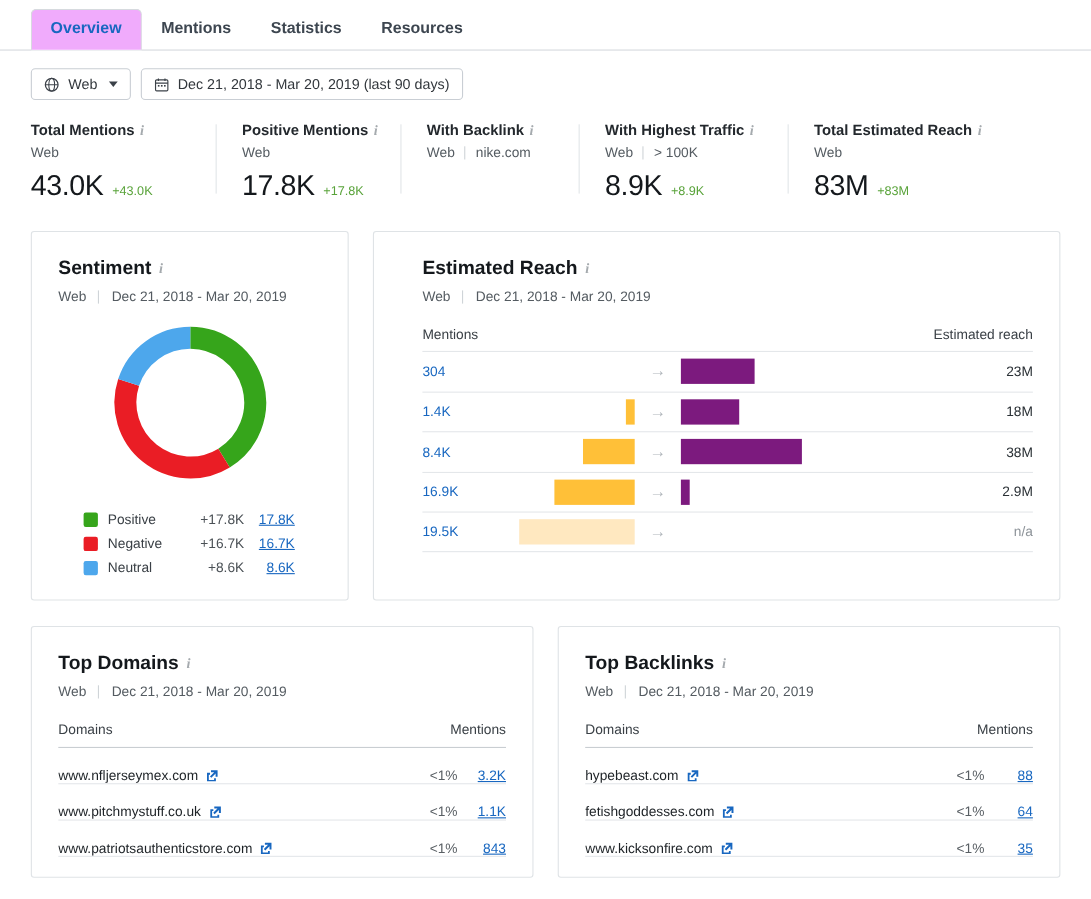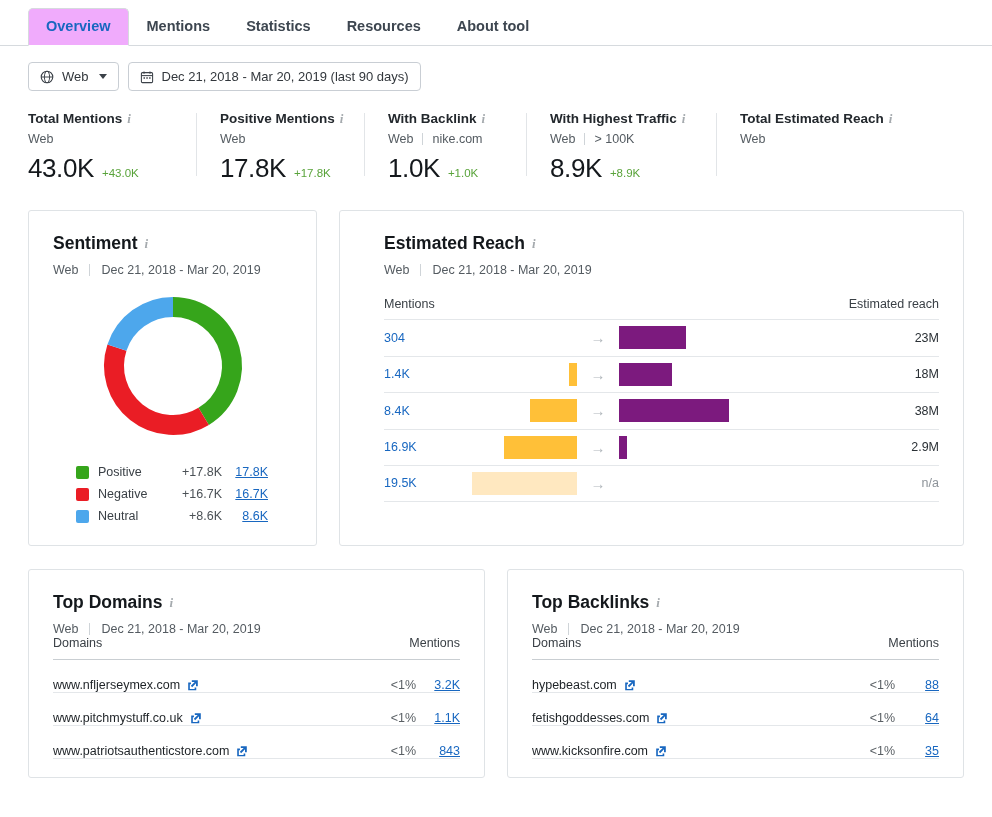--- a/index.html
+++ b/index.html
@@ -266,20 +266,21 @@
     flex: none;
     text-align: right;
     color: #2a3035;
   }
   .reach-val.na { color: #8d9399; }
 
   
   .dom-card { flex: 1; min-width: 0; }
   .dom-head {
     display: flex;
+    margin-top: 20px;
     font-size: 12.5px;
     color: #3a4046;
     padding-bottom: 9px;
     border-bottom: 1px solid #c9ced2;
   }
   .dom-head .h-left { flex: 1; }
   .dom-row {
     display: flex;
     align-items: flex-end;
     height: 33px;
@@ -313,21 +314,20 @@
   }
 </style>
 </head>
 <body>
 
 <div class="tabbar">
   <div class="tab active">Overview</div>
   <div class="tab">Mentions</div>
   <div class="tab">Statistics</div>
   <div class="tab">Resources</div>
-  <div class="tab">About tool</div>
 </div>
 
 <div class="filterbar">
   <div class="pill">
     <span class="glyph">
       <svg width="14" height="14" viewBox="0 0 16 16">
         <circle cx="8" cy="8" r="6.6" fill="none" stroke="#3b4148" stroke-width="1.3"></circle>
         <ellipse cx="8" cy="8" rx="3" ry="6.6" fill="none" stroke="#3b4148" stroke-width="1.1"></ellipse>
         <path d="M1.6 8h12.8" stroke="#3b4148" stroke-width="1.1" fill="none"></path>
       </svg>
@@ -384,24 +384,20 @@
   <div class="kpi" style="width:162px">
     <div class="kpi-title">
       <span>With Backlink</span>
       <span class="info-i">i</span>
     </div>
     <div class="kpi-sub">
       <span>Web</span>
       <span class="sep"></span>
       <span>nike.com</span>
     </div>
-    <div class="kpi-val">
-      <span class="kpi-num">1.0K</span>
-      <span class="kpi-delta">+1.0K</span>
-    </div>
   </div>
 
   <div class="kpi" style="width:190px">
     <div class="kpi-title">
       <span>With Highest Traffic</span>
       <span class="info-i">i</span>
     </div>
     <div class="kpi-sub">
       <span>Web</span>
       <span class="sep"></span>
@@ -413,20 +409,24 @@
     </div>
   </div>
 
   <div class="kpi">
     <div class="kpi-title">
       <span>Total Estimated Reach</span>
       <span class="info-i">i</span>
     </div>
     <div class="kpi-sub">
       <span>Web</span>
+    </div>
+    <div class="kpi-val">
+      <span class="kpi-num">83M</span>
+      <span class="kpi-delta">+83M</span>
     </div>
   </div>
 
 </div>
 
 <div class="row r1">
 
   <div class="card" id="sentiment-card">
     <div class="card-title">
       <span>Sentiment</span>

